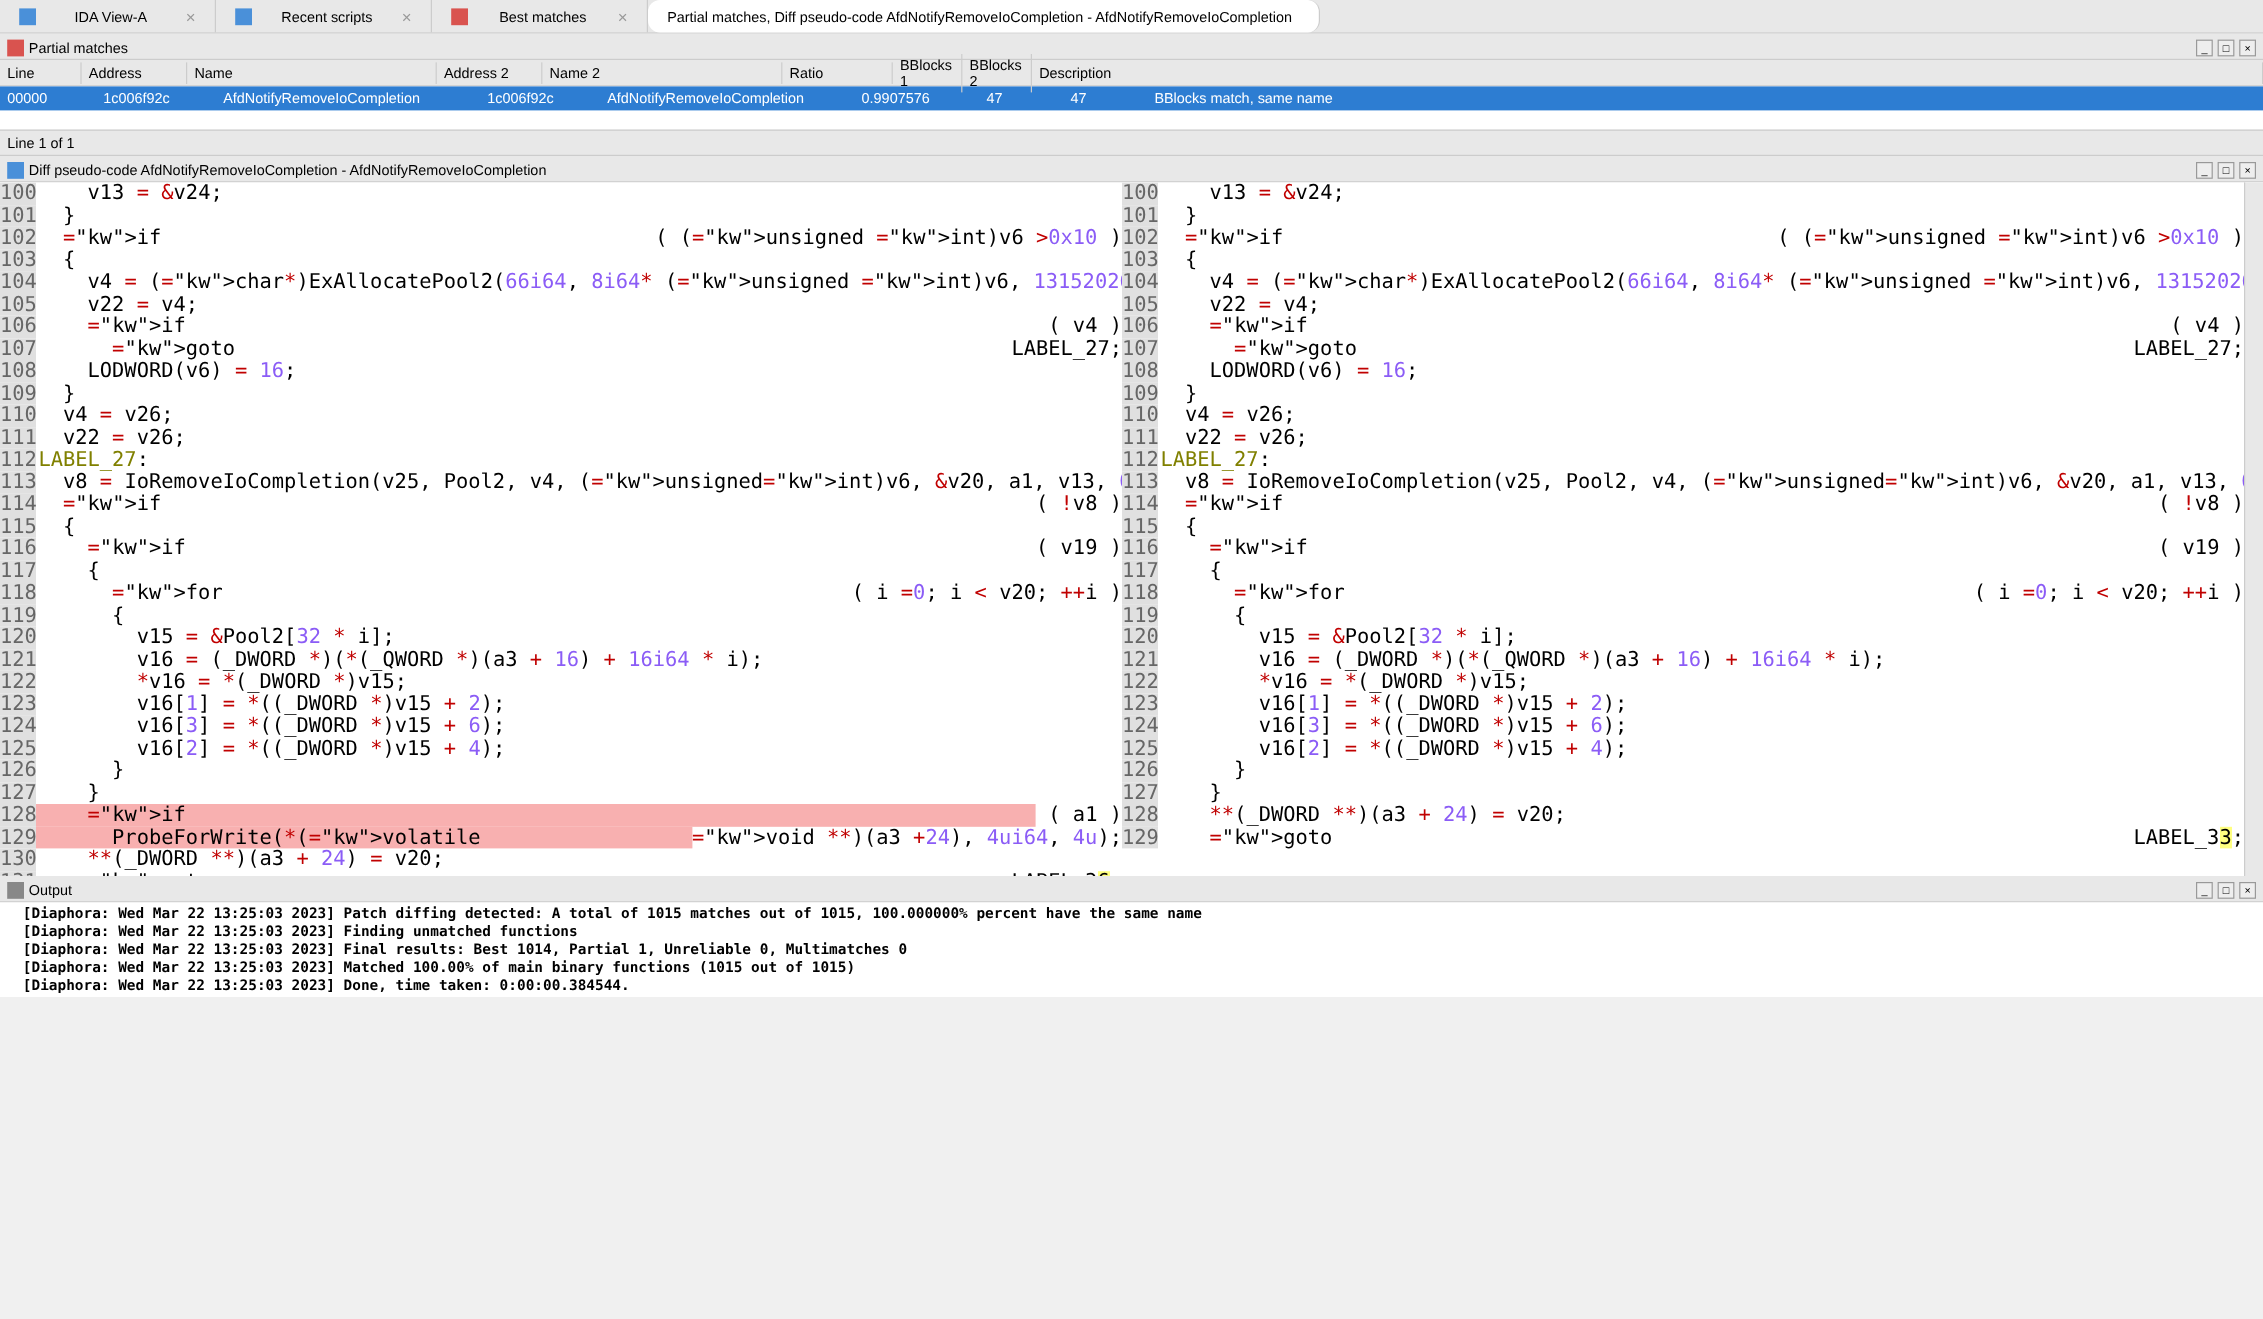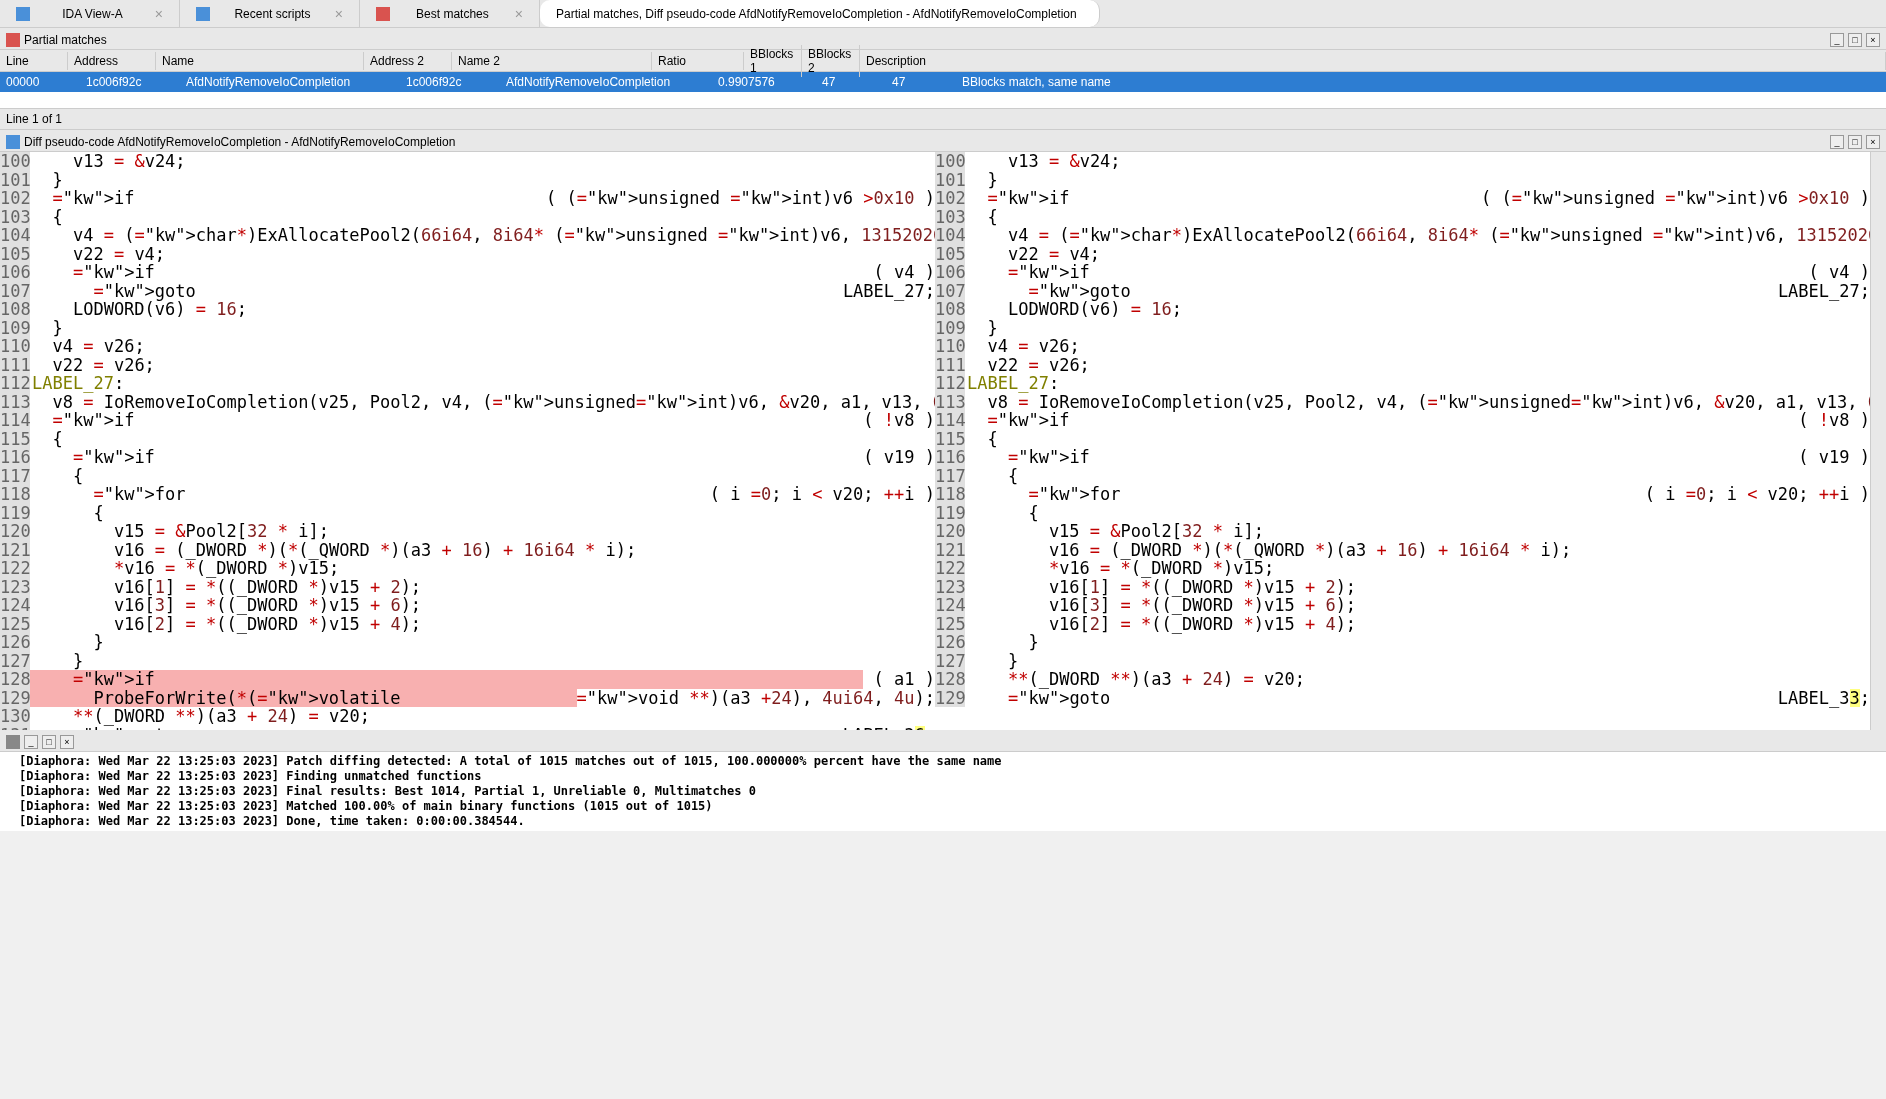--- a/index.html
+++ b/index.html
@@ -38,21 +38,21 @@
 .table-body { background: #fff; height: 36px; }
 .status-line { background: #e8e8e8; padding: 3px 6px; border-top: 1px solid #ccc; border-bottom: 1px solid #ccc; font-size: 12px; }
 
 .diff-container { display: flex; background: #fff; height: 578px; position: relative; }
 .diff-pane { flex: 1; overflow: hidden; font-family: 'DejaVu Sans Mono', 'Courier New', monospace; font-size: 17px; line-height: 18.5px; }
 .diff-line { display: flex; white-space: pre; }
 .line-num { width: 30px; text-align: right; background: #e0e0e0; color: #666; padding-right: 4px; user-select: none; flex-shrink: 0; }
 .line-code { flex: 1; padding-left: 2px; }
 .diff-removed { background: #f8b0b0; }
 .scrollbar { width: 16px; background: #e8e8e8; border-left: 1px solid #ccc; }
-.num { color: #7f1d1d; }
+.num { color: #8b5cf6; }
 .op { color: #c00000; }
 .label { color: #808000; }
 .hl { background: #ffff80; }
 
 .output-panel { background: #fff; }
 .output-text { font-family: 'DejaVu Sans Mono', 'Courier New', monospace; font-size: 12px; padding: 2px 19px; white-space: pre; line-height: 15px; font-weight: bold; }
 </style>
 </head>
 <body>
 
@@ -190,20 +190,21 @@
       <div class="diff-line"><span class="line-num"></span><span class="line-code"></span></div>
       <div class="diff-line"><span class="line-num"></span><span class="line-code"></span></div>
       <div class="diff-line"><span class="line-num">128</span><span class="line-code">    <span class="op">*</span><span class="op">*</span>(_DWORD <span class="op">*</span><span class="op">*</span>)(a3 <span class="op">+</span> <span class="num">24</span>) <span class="op">=</span> v20;</span></div>
       <div class="diff-line"><span class="line-num">129</span><span class="line-code">    <span class<span="" class="op">=</span>"kw"&gt;goto</span> LABEL_3<span class="hl">3</span>;</div>
     </div>
   <div class="scrollbar"></div>
 </div>
 
 <div class="panel-header">
   <span class="panel-icon" style="background:#888"></span>
+  <span class="panel-title">Output</span>
   <div class="panel-controls">
     <span class="panel-btn">_</span>
     <span class="panel-btn">□</span>
     <span class="panel-btn">×</span>
   </div>
 </div>
 <div class="output-panel">
   <div class="output-text" id="output-text">[Diaphora: Wed Mar 22 13:25:03 2023] Patch diffing detected: A total of 1015 matches out of 1015, 100.000000% percent have the same name
 [Diaphora: Wed Mar 22 13:25:03 2023] Finding unmatched functions
 [Diaphora: Wed Mar 22 13:25:03 2023] Final results: Best 1014, Partial 1, Unreliable 0, Multimatches 0

